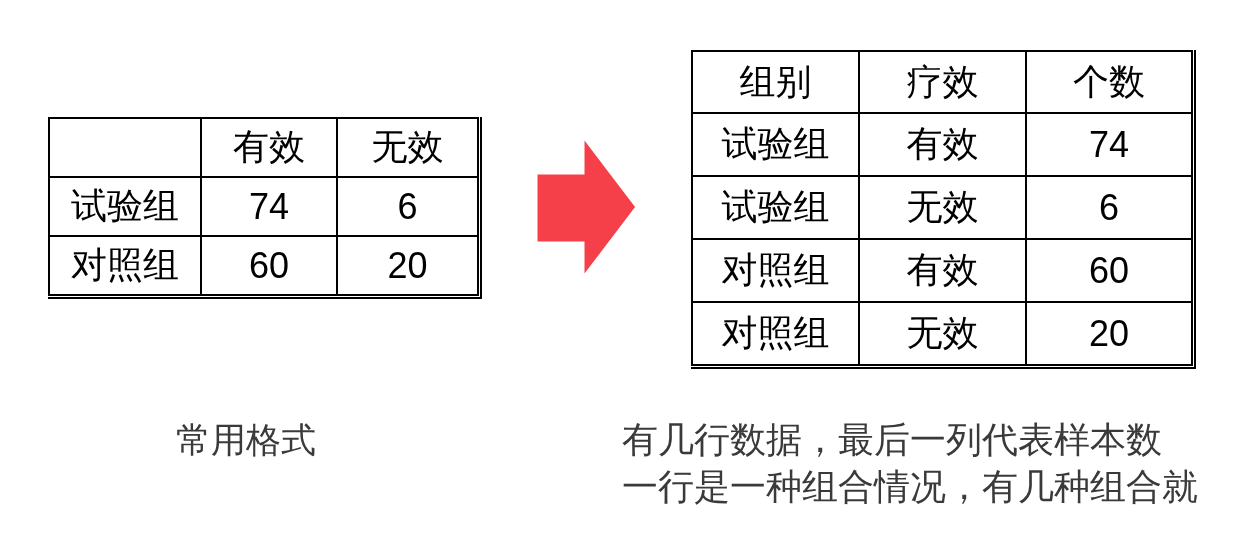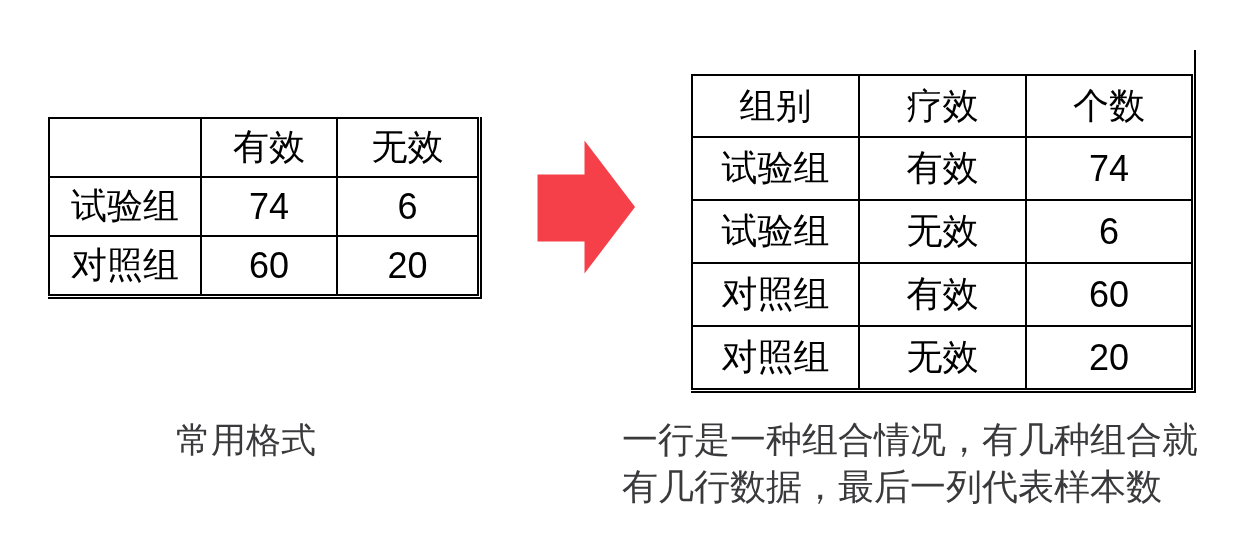--- a/index.html
+++ b/index.html
@@ -38,21 +38,21 @@
     padding: 0;
     font-size: 36px;
     font-weight: 500;
     color: #000;
     background: #ffffff;
     overflow: hidden;
     white-space: nowrap;
   }
   .lt { width: 429px; }
   .lt tr { height: 59px; }
-  .rt { width: 500px; margin-top: 24px; }
+  .rt { width: 500px; }
   .rt tr.hdr { height: 62px; }
   .rt tr.row { height: 63px; }
 
   .arrow-box {
     position: absolute;
     left: 534px;
     top: 134px;
     width: 106px;
     height: 146px;
   }
@@ -148,17 +148,17 @@
         <td>无效</td>
         <td>20</td>
       </tr>
     </tbody>
       </table>
   </div>
 
   <div class="caption left-cap">常用格式</div>
 
   <div class="caption right-cap">
+    <div>有几行数据，最后一列代表样本数</div>
     <div>一行是一种组合情况，有几种组合就</div>
-    <div>有几行数据，最后一列代表样本数</div>
   </div>
 
 </div>
 
 </body></html>

